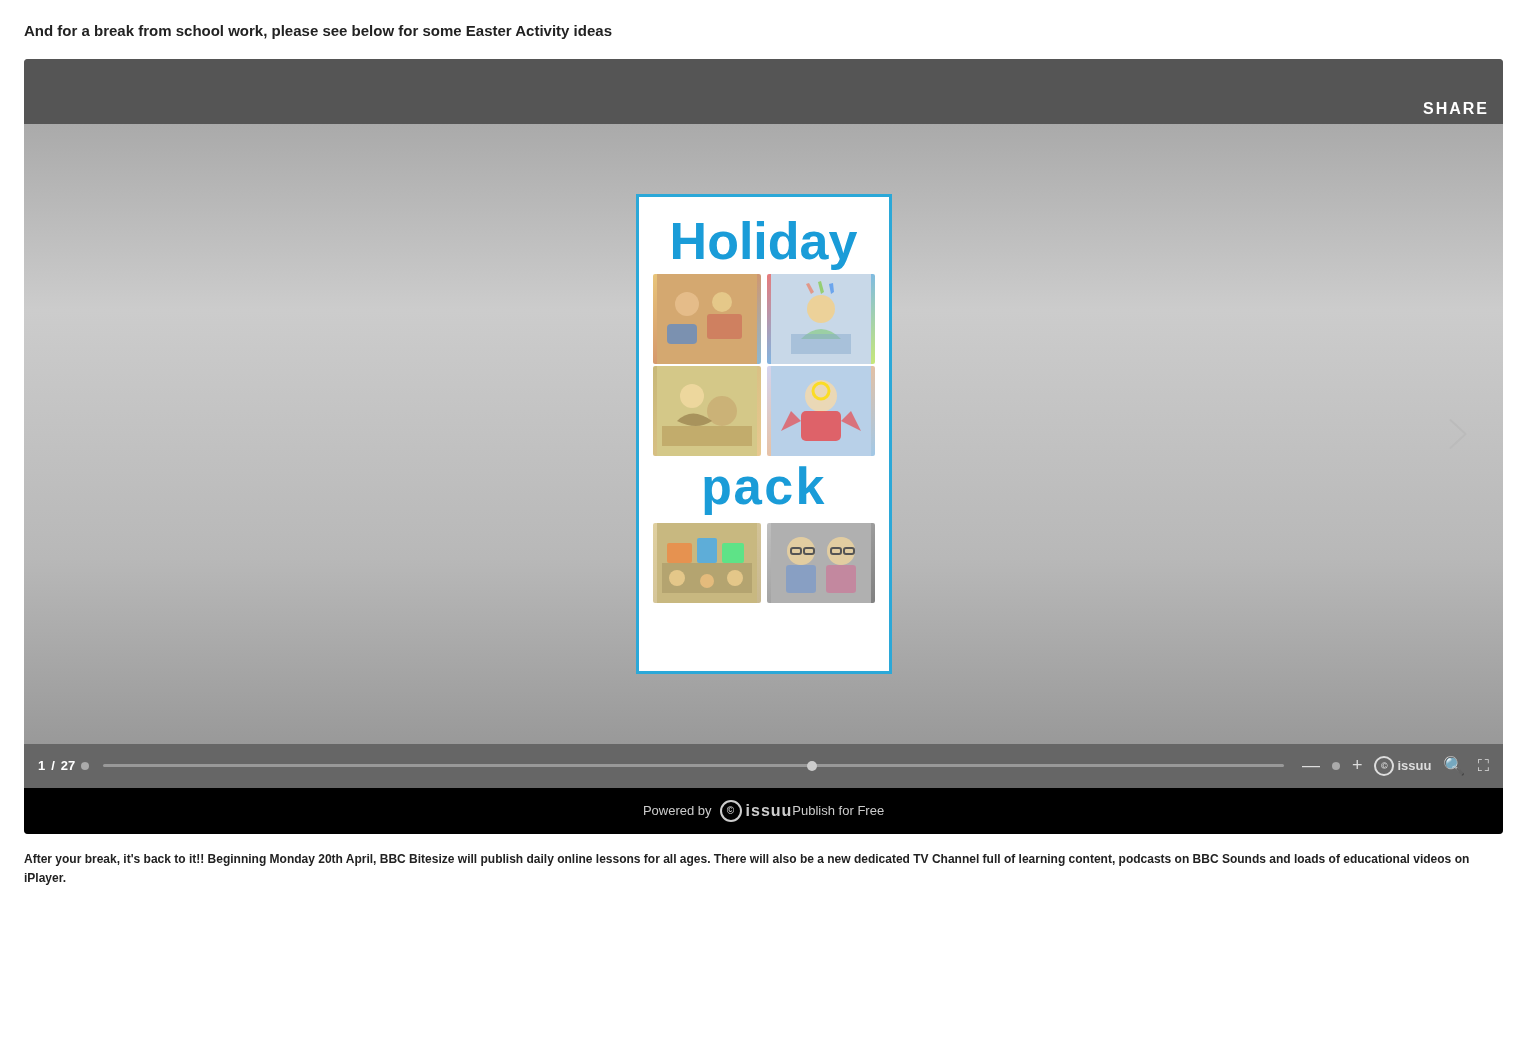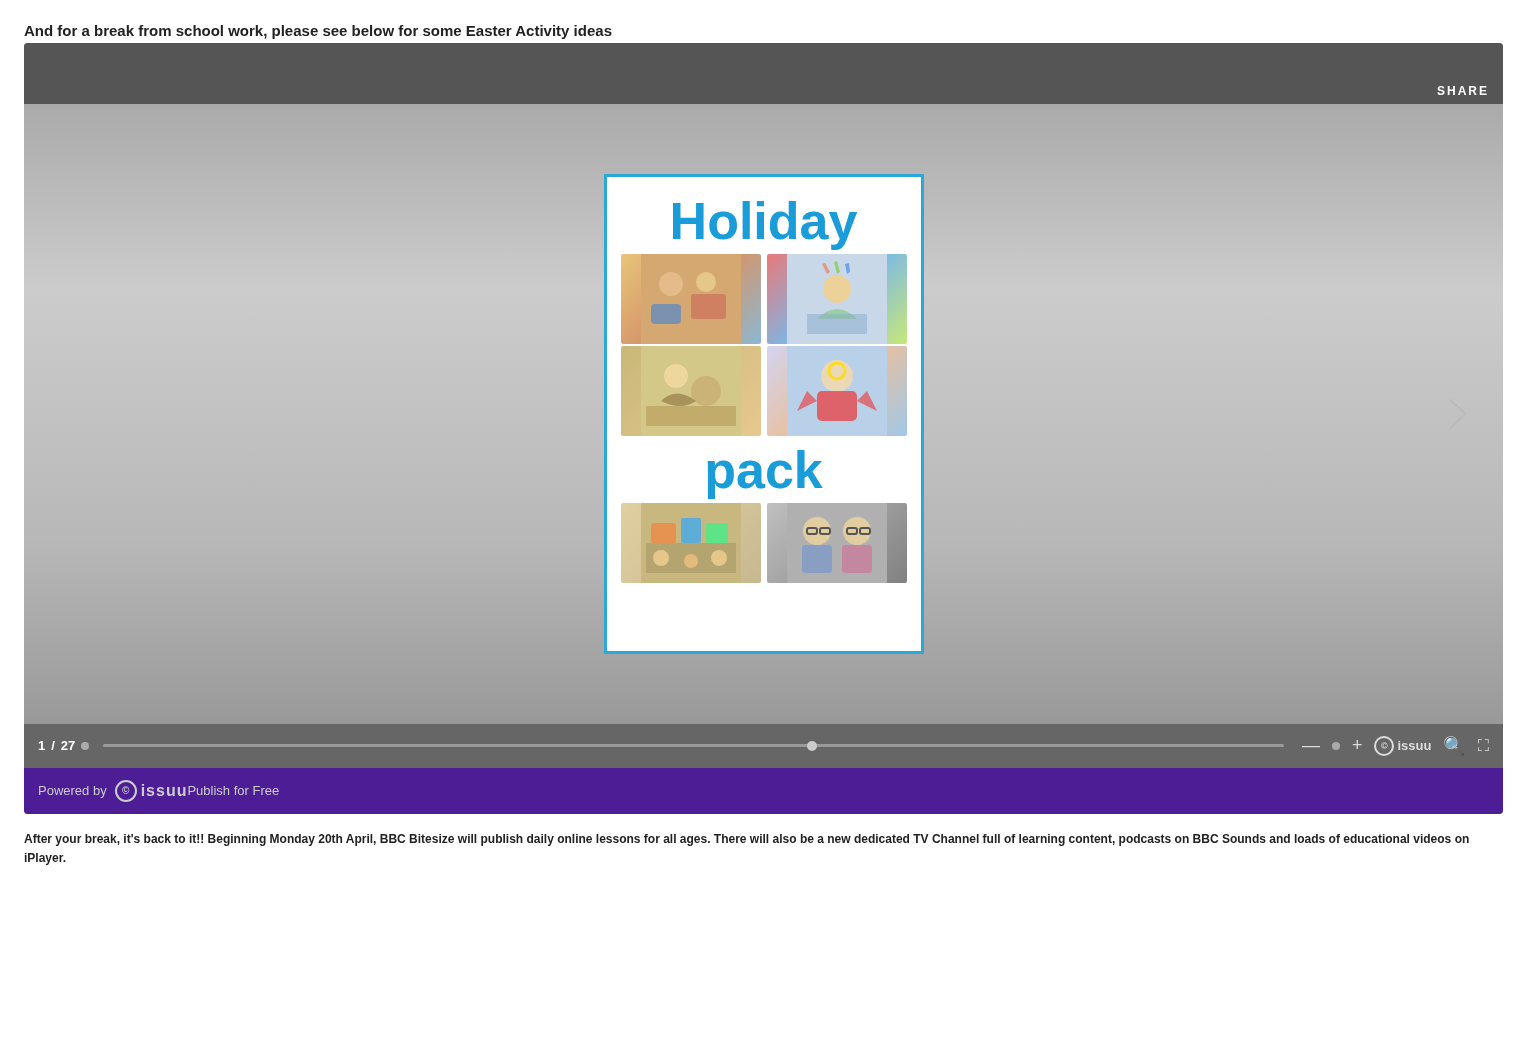--- a/index.html
+++ b/index.html
@@ -7,20 +7,21 @@
       font-family: Arial, sans-serif;
       background: #fff;
       padding: 20px 24px;
       max-width: 1527px;
     }
 
     .intro-text {
       font-weight: bold;
       font-size: 15px;
       color: #222;
+      margin-bottom: 16px;
       line-height: 1.5;
     }
 
     .viewer-container {
       width: 100%;
       background: #888;
       border-radius: 4px;
       overflow: hidden;
       position: relative;
     }
@@ -29,21 +30,21 @@
     .share-bar {
       background: #555;
       display: flex;
       justify-content: flex-end;
       align-items: center;
       padding: 6px 14px;
       min-height: 36px;
     }
     .share-btn {
       color: #fff;
-      font-size: 12px;
+      font-size: 16px;
       font-weight: bold;
       letter-spacing: 2px;
       cursor: pointer;
       margin-top: 35px;
     }
 
     
     .viewer-main {
       background: linear-gradient(to bottom, #aaa 0%, #ccc 30%, #b8b8b8 70%, #999 100%);
       display: flex;
@@ -76,21 +77,21 @@
       height: 38px;
       stroke: #ccc;
       fill: none;
       stroke-width: 2;
     }
 
     
     .book-cover {
       background: #fff;
       border: 3px solid #2ba8d8;
-      width: 320px;
+      width: 256px;
       min-height: 480px;
       display: flex;
       flex-direction: column;
       align-items: center;
       padding: 16px 14px 10px;
       position: relative;
     }
 
     .book-title-holiday {
       color: #1a9cd8;
@@ -147,20 +148,21 @@
       justify-content: center;
     }
 
     .book-title-pack {
       color: #1a9cd8;
       font-size: 52px;
       font-weight: 900;
       text-align: center;
       line-height: 1.1;
       margin: 4px 10px;
+      font-family: Liberation Mono, monospace;
     }
 
     .book-photos-bot {
       display: flex;
       gap: 6px;
       width: 100%;
     }
 
     .book-photos-bot .photo {
       flex: 1;
@@ -271,24 +273,24 @@
     }
 
     .fullscreen-icon {
       color: #ddd;
       font-size: 16px;
       cursor: pointer;
     }
 
     
     .footer-bar {
-      background: #4c1d95;
-      display: flex;
-      align-items: center;
-      justify-content: flex-start;
+      background: #000000;
+      display: flex;
+      align-items: center;
+      justify-content: center;
       padding: 10px 14px;
       min-height: 46px;
     }
 
     .powered-by {
       display: flex;
       align-items: center;
       gap: 8px;
     }
 

